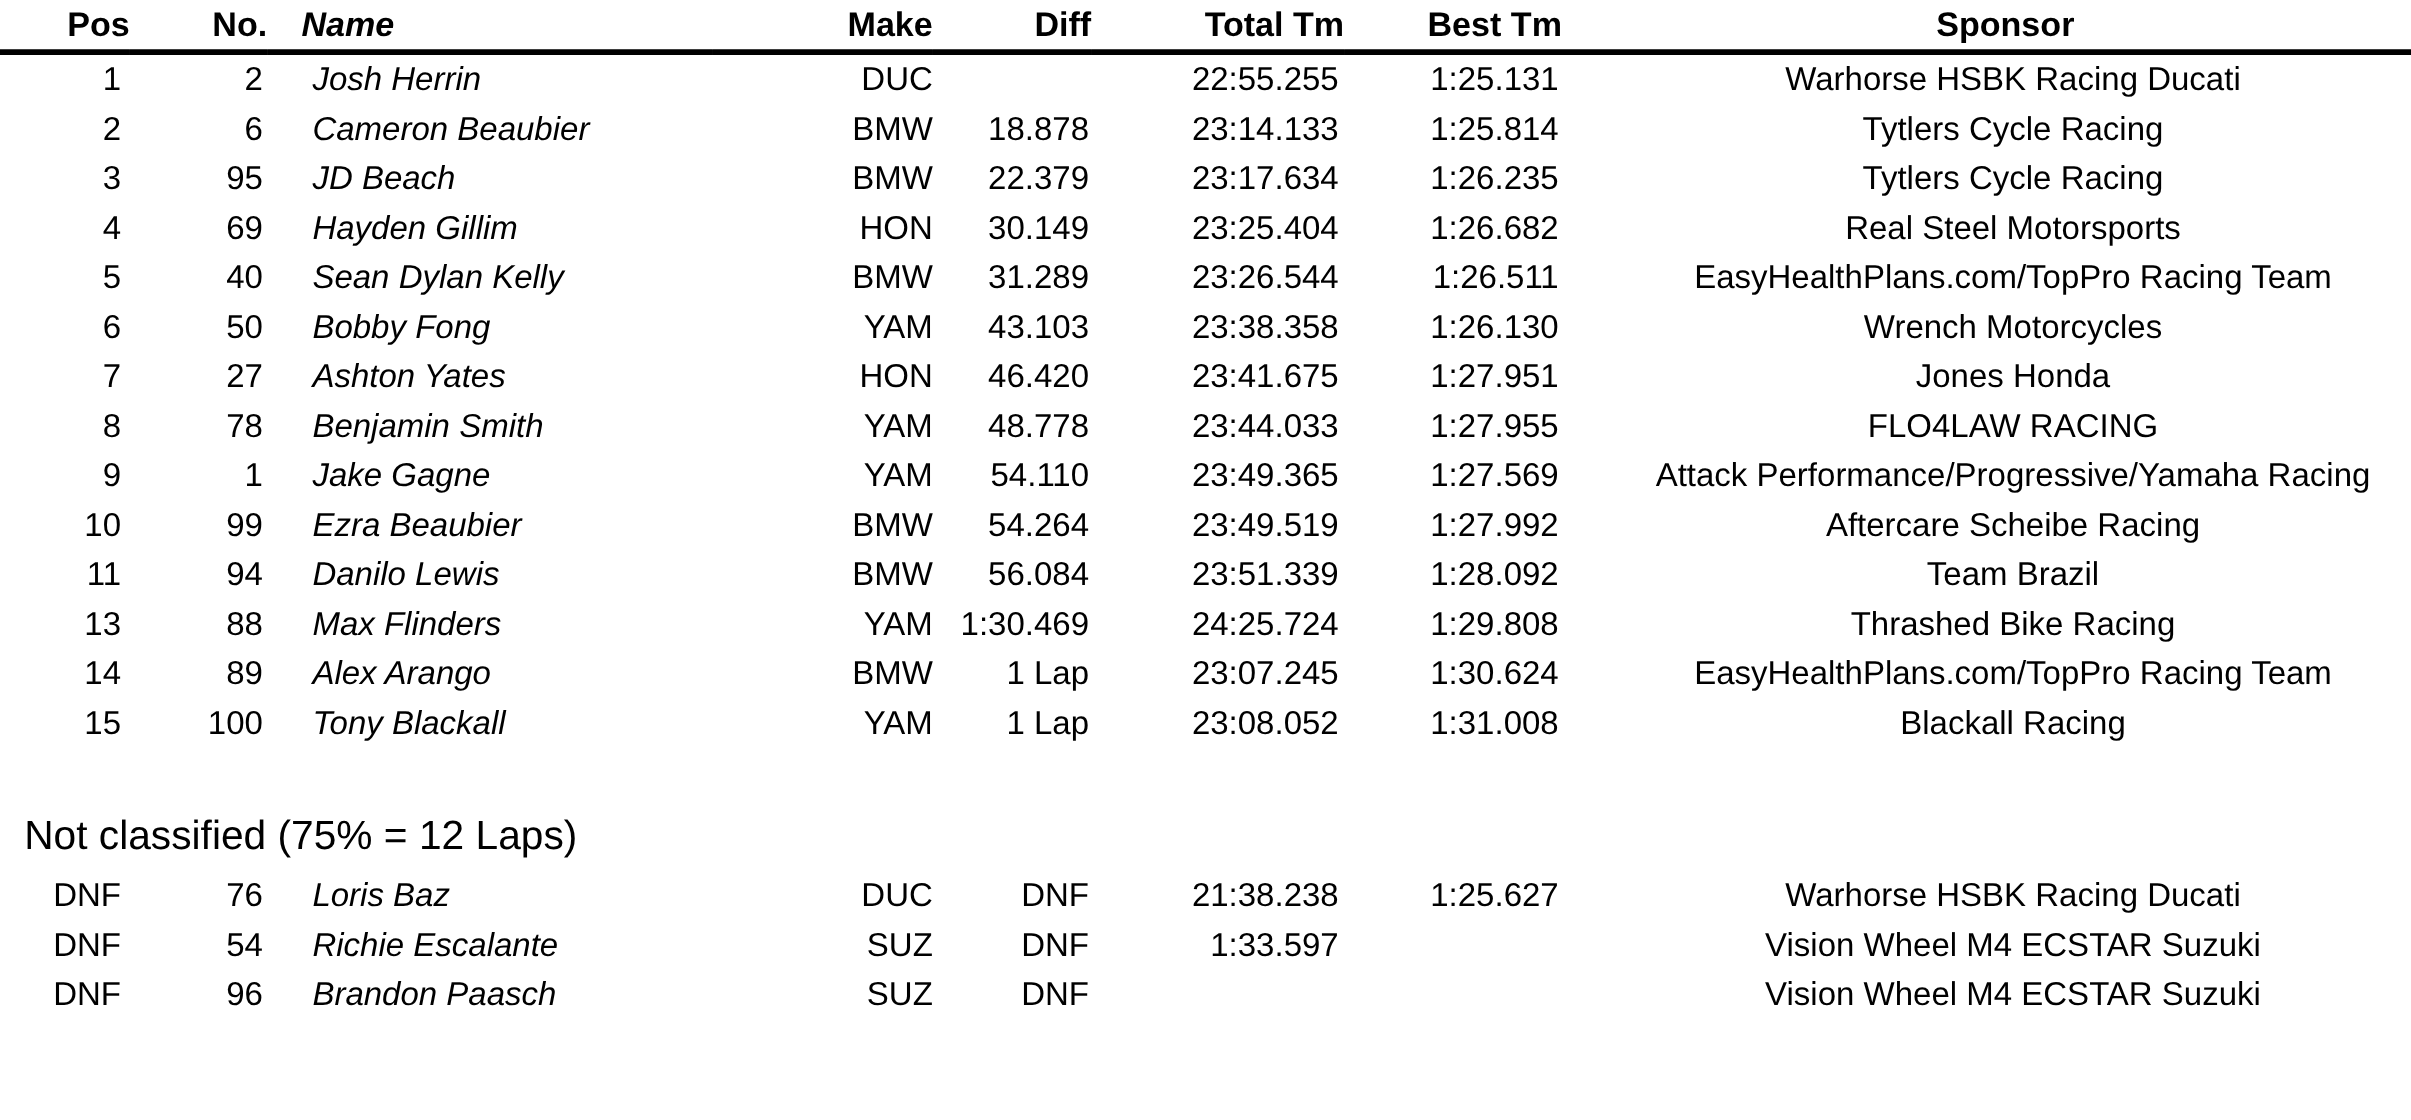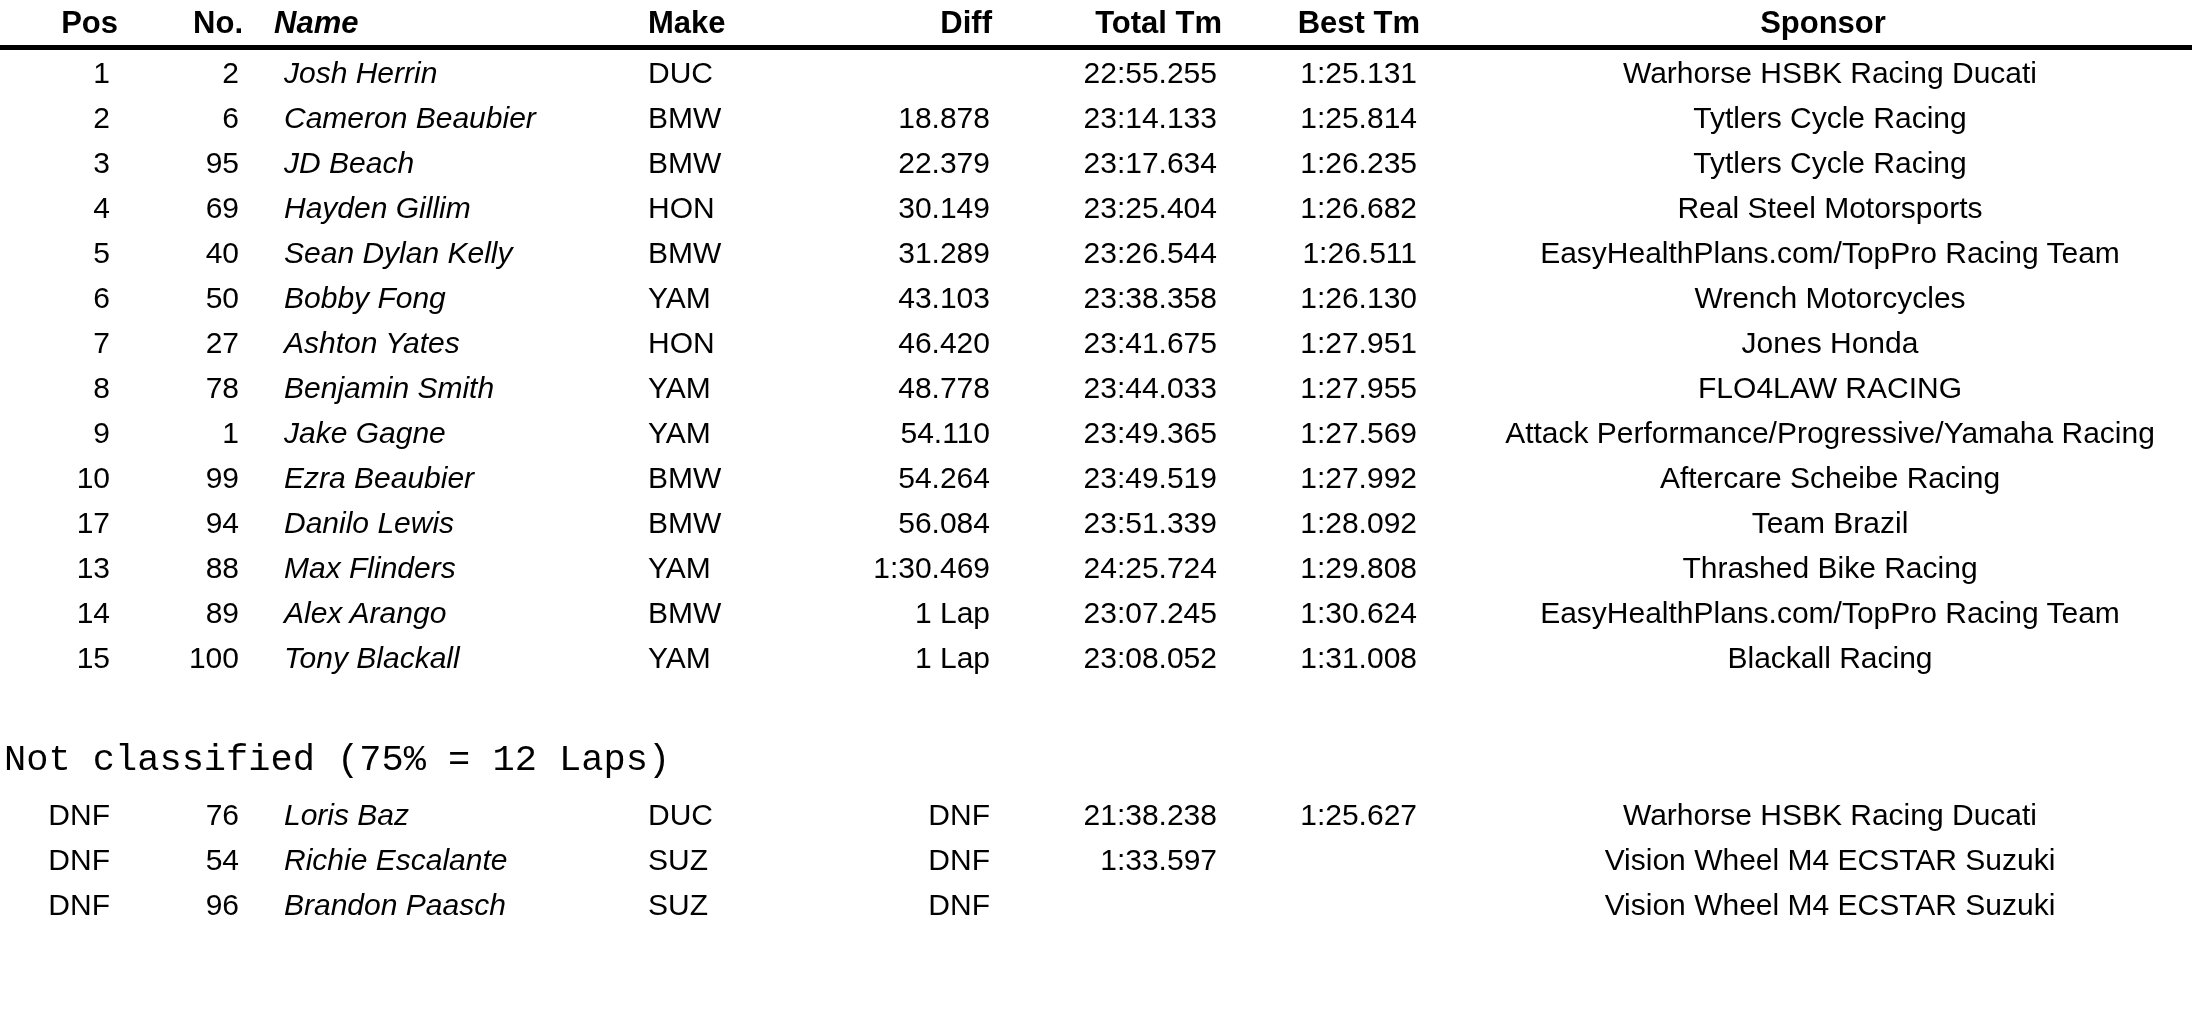--- a/index.html
+++ b/index.html
@@ -38,36 +38,35 @@
   }
   thead th {
     font-weight: bold;
     font-size: 31px;
     height: 45px;
     border-bottom: 5px solid #000000;
   }
   td.cell-pos,  th.cell-pos   { text-align: right; padding-right: 8px; }
   td.cell-no,   th.cell-no    { text-align: right; padding-right: 4px; }
   td.cell-name, th.cell-name  { text-align: left;  padding-left: 41px; font-style: italic; }
-  td.cell-make, th.cell-make  { text-align: left;  padding-left: 0px; }
+  td.cell-make, th.cell-make  { text-align: right;  padding-left: 0px; }
   td.cell-diff, th.cell-diff  { text-align: right; padding-right: 2px; margin-top: 40px; }
   td.cell-total,th.cell-total { text-align: right; padding-right: 5px; }
   td.cell-best, th.cell-best  { text-align: right; padding-right: 3px; }
   td.cell-sponsor, th.cell-sponsor { text-align: center; padding-left: 48px; }
   thead th.cell-pos, thead th.cell-no, thead th.cell-diff,
   thead th.cell-total, thead th.cell-best { padding-right: 0; }
   thead th.cell-name { padding-left: 31px; }
   thead th.cell-sponsor { padding-left: 34px; }
 
   .nc-heading {
     font-size: 37px;
     line-height: 44px;
-    margin: 58px 0 10px 4px;
+    margin: 58px 0 10px 22px;
     font-weight: normal;
-    font-family: Liberation Mono, monospace;
   }
 </style>
 </head>
 <body>
 
 <table class="results">
   <colgroup>
     <col class="c-pos">
       <col class="c-no">
       <col class="c-name">
@@ -184,21 +183,21 @@
         <td class="cell-pos">10</td>
         <td class="cell-no">99</td>
         <td class="cell-name">Ezra Beaubier</td>
         <td class="cell-make">BMW</td>
         <td class="cell-diff">54.264</td>
         <td class="cell-total">23:49.519</td>
         <td class="cell-best">1:27.992</td>
         <td class="cell-sponsor">Aftercare Scheibe Racing</td>
       </tr>
       <tr>
-        <td class="cell-pos">17</td>
+        <td class="cell-pos">11</td>
         <td class="cell-no">94</td>
         <td class="cell-name">Danilo Lewis</td>
         <td class="cell-make">BMW</td>
         <td class="cell-diff">56.084</td>
         <td class="cell-total">23:51.339</td>
         <td class="cell-best">1:28.092</td>
         <td class="cell-sponsor">Team Brazil</td>
       </tr>
       <tr>
         <td class="cell-pos">13</td>

